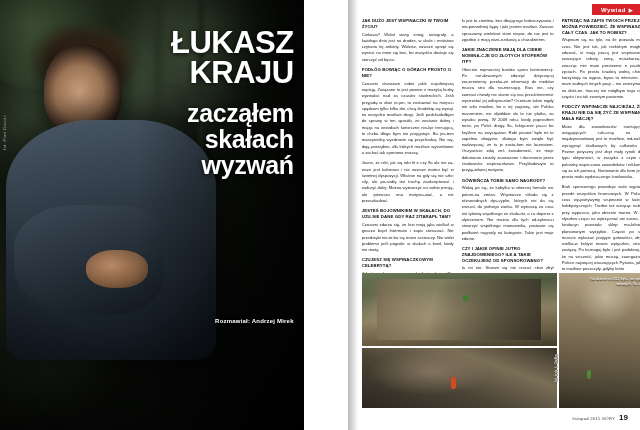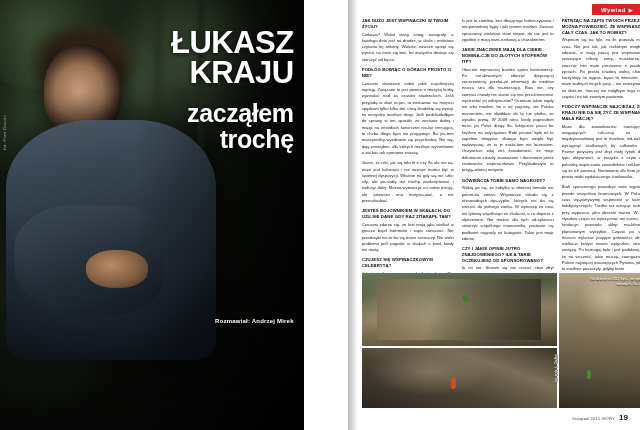--- a/index.html
+++ b/index.html
@@ -299,21 +299,22 @@
     <div class="subject-hands"></div>
 
     <div class="vignette-left"></div>
 
     <div class="left-credit">fot. Piotr Drożdż</div>
 
     <div class="title-block">
       <div class="title-name1">ŁUKASZ</div>
       <div class="title-name2">KRAJU</div>
       <div class="deck">zacząłem</div>
-      <div class="deck">trochę</div>
+      <div class="deck">skałach</div>
+      <div class="deck">wyzwań</div>
     </div>
 
     <div class="byline">Rozmawiał: Andrzej Mirek</div>
   </div>
 
   <div id="right-page">
     <div class="gutter-shadow"></div>
 
     <div class="page-tab">
       <span>Wywiad</span><span class="page-tab-arrow">▶</span>

